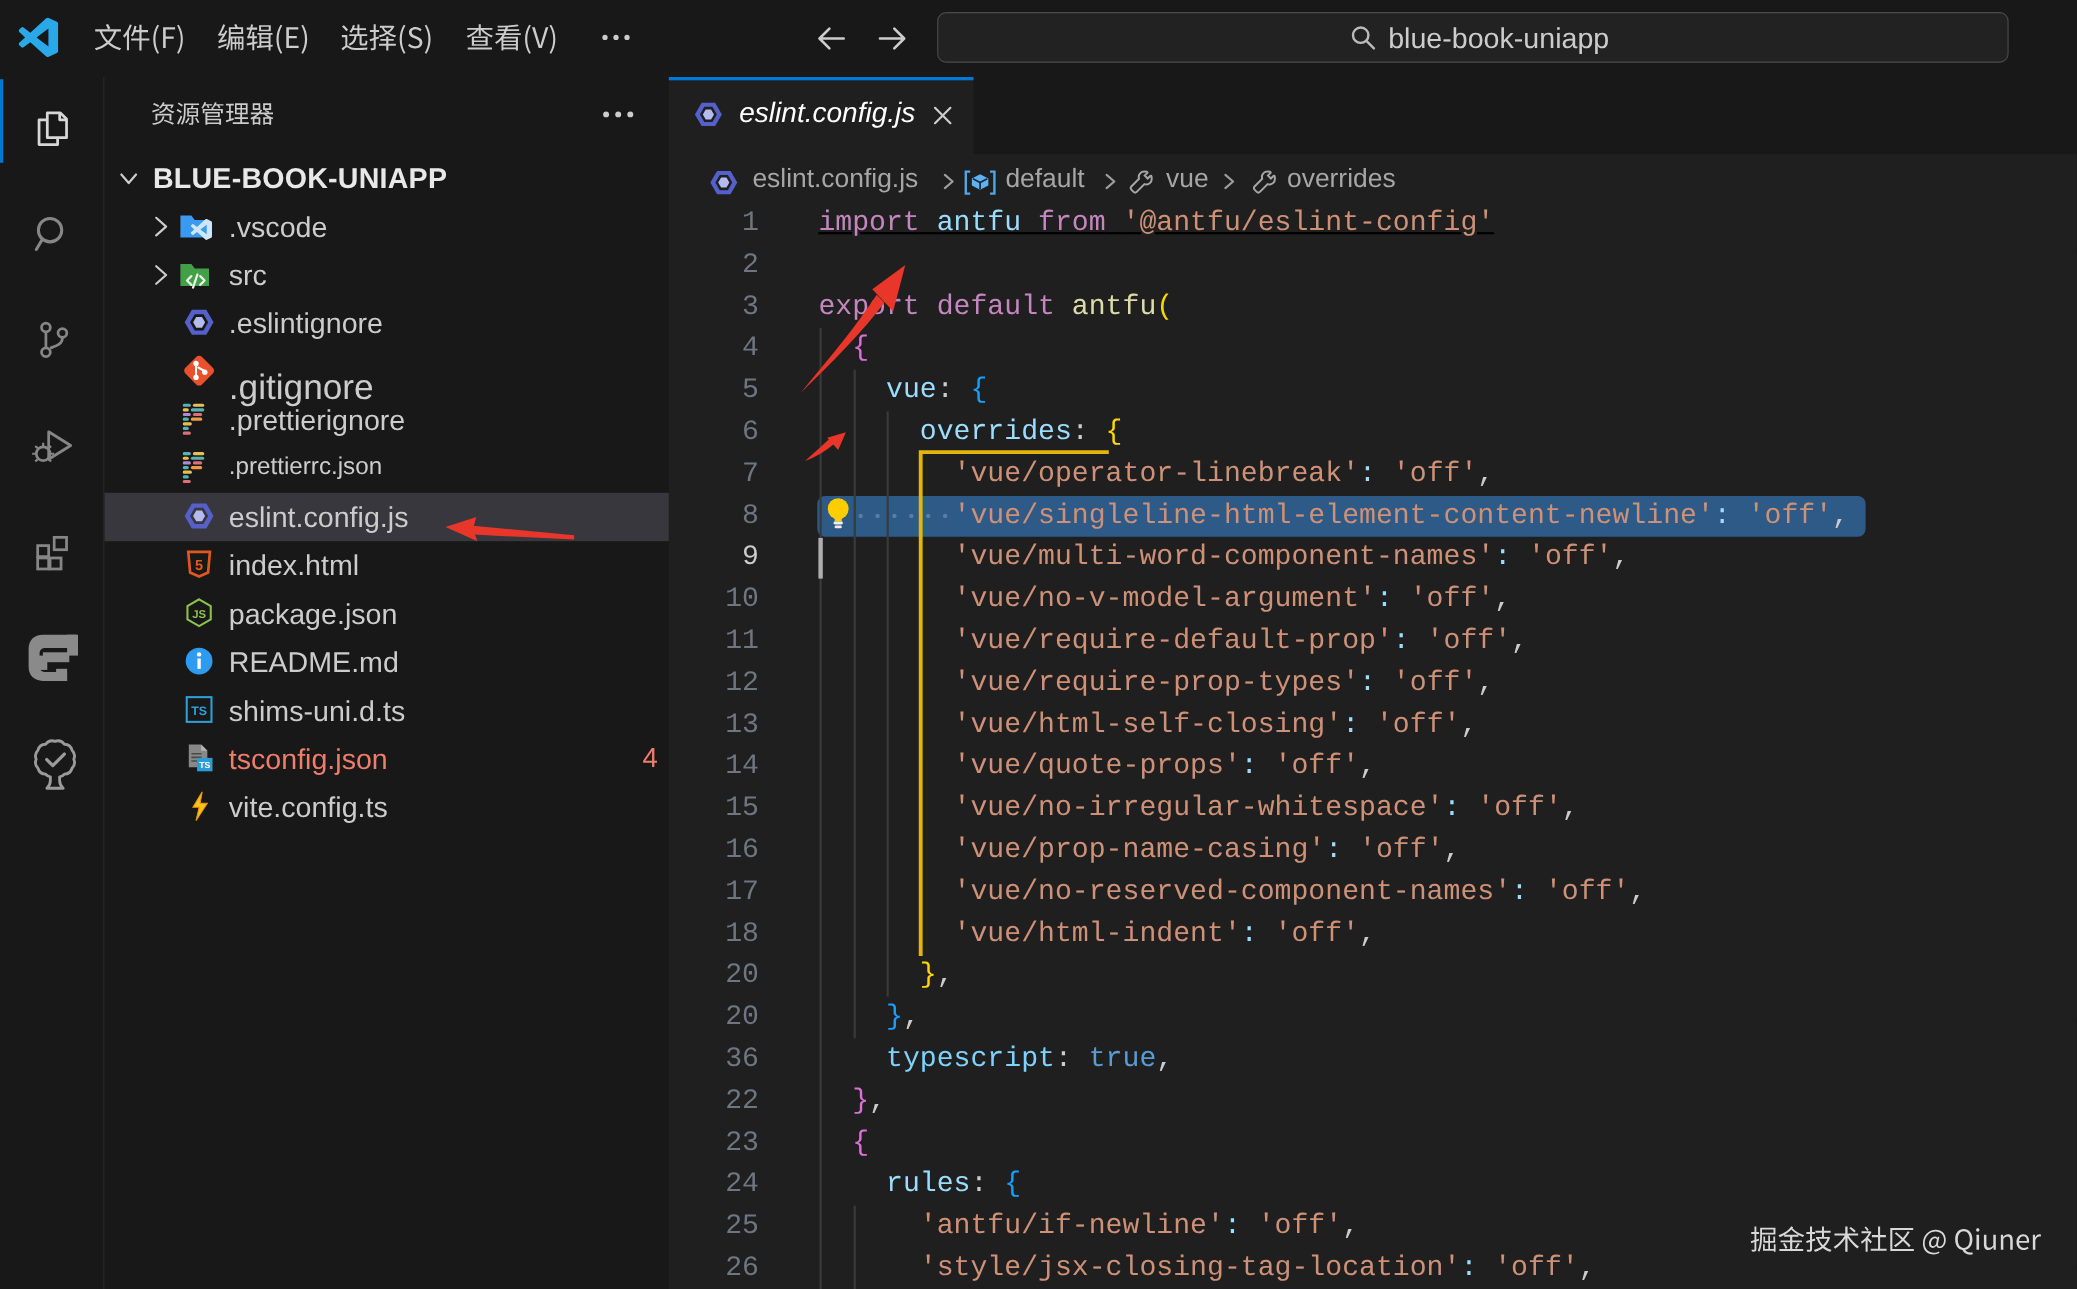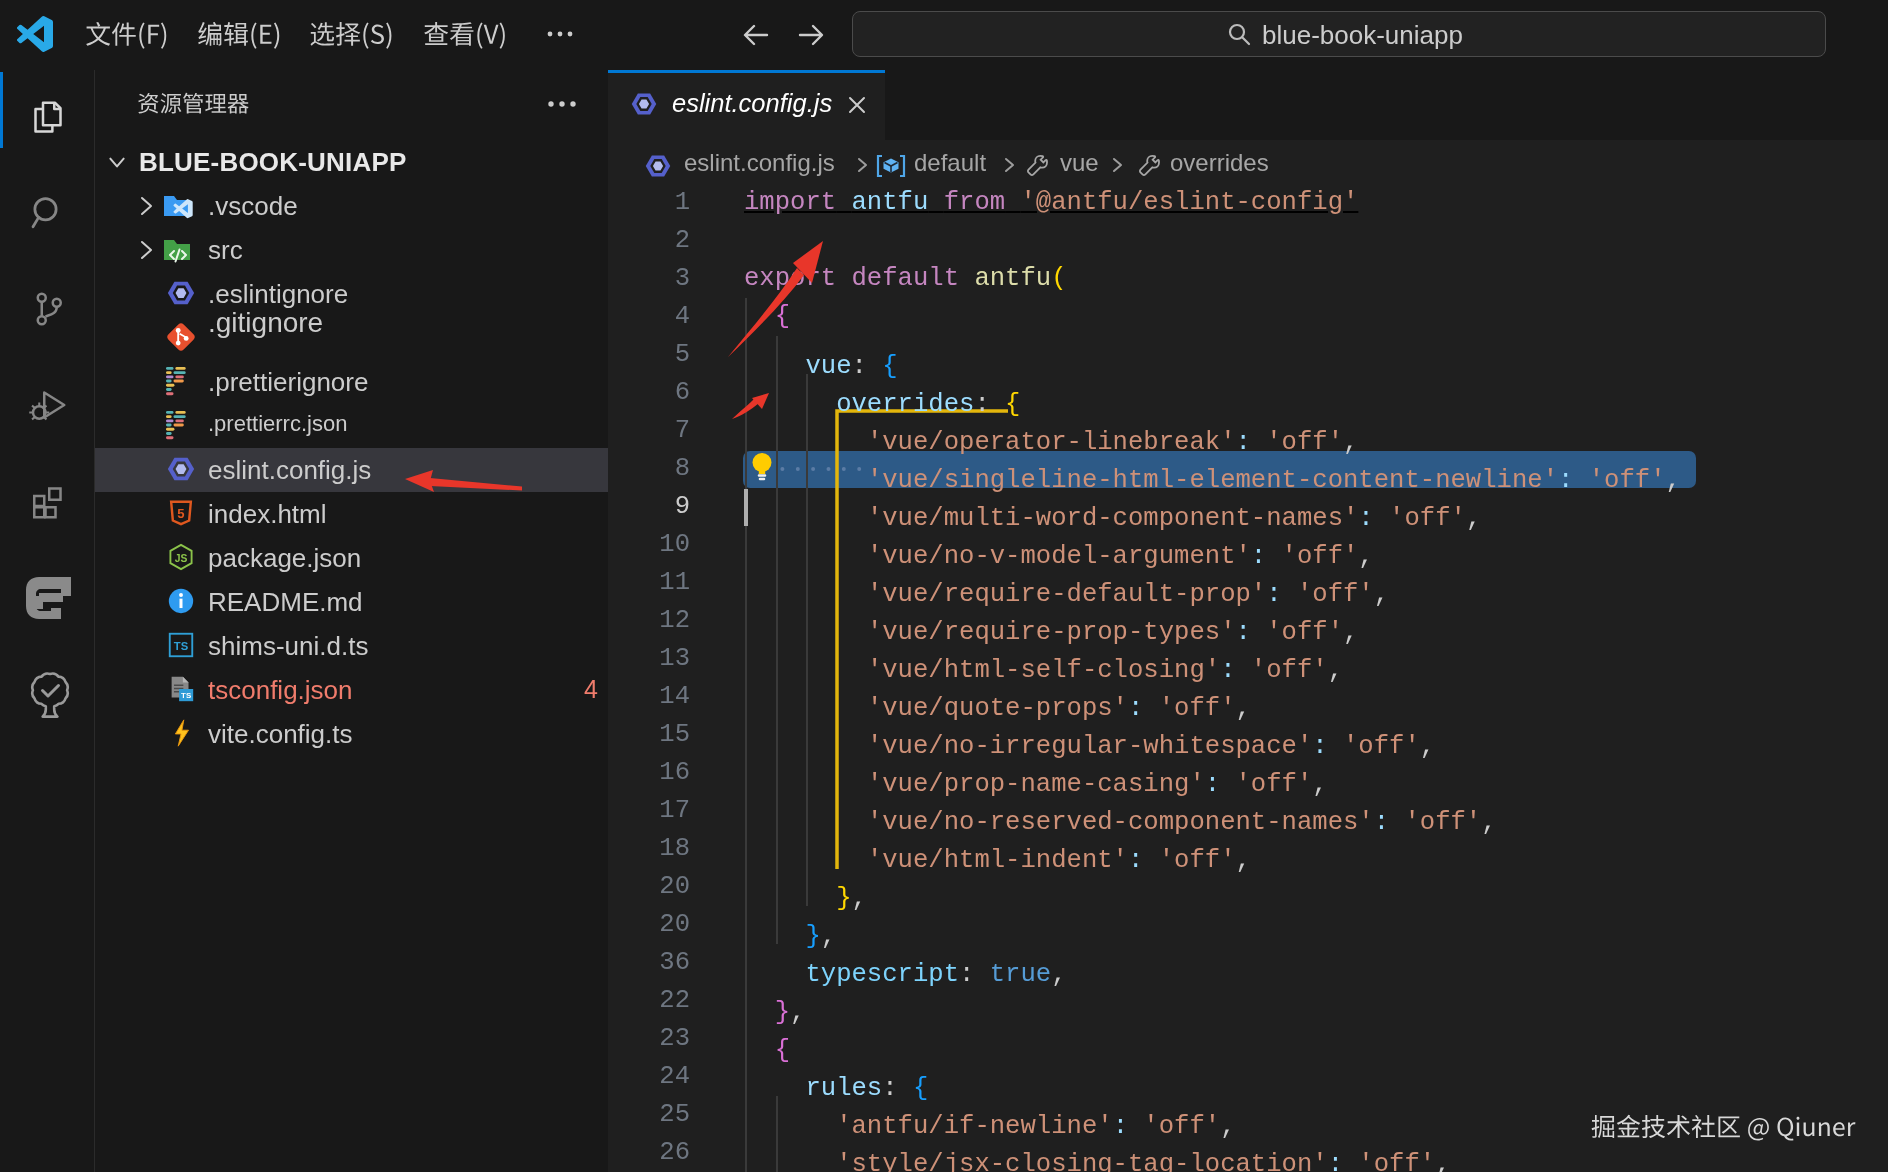--- a/index.html
+++ b/index.html
@@ -122,21 +122,21 @@
     </svg>
 <div class="abs" style="left:208px;top:279px;font-size:26px;color:#cccccc;">.eslintignore</div>
 <svg class="abs" style="left:166px;top:322px" width="30" height="30" viewBox="0 0 32 32">
 <rect x="4.6" y="4.6" width="22.8" height="22.8" rx="4" transform="rotate(45 16 16)" fill="#e8502e"></rect>
 <path d="M13 8.5v13" stroke="#fff" stroke-width="2"></path>
 <circle cx="13" cy="9" r="2.6" fill="#fff"></circle>
       <circle cx="13" cy="22.5" r="2.6" fill="#fff"></circle>
 <path d="M14.5 12.5c2.5 1.5 5 2.5 6.5 4" stroke="#fff" stroke-width="2" fill="none"></path>
 <circle cx="21.5" cy="17.5" r="2.6" fill="#fff"></circle>
     </svg>
-<div class="abs" style="left:208px;top:307px;font-size:28px;color:#cccccc;">.gitignore</div>
+<div class="abs" style="left:208px;top:334px;font-size:32px;color:#cccccc;">.gitignore</div>
 <svg class="abs" style="left:166px;top:366px" width="30" height="30" viewBox="0 0 32 32">
       <rect x="0" y="1" width="8" height="3.1" rx="1.5" fill="#56b3b4"></rect>
       <rect x="10" y="1" width="11" height="3.1" rx="1.5" fill="#e8bf54"></rect>
       <rect x="0" y="5.5" width="6" height="3.1" rx="1.5" fill="#e8bf54"></rect>
       <rect x="8" y="5.5" width="13" height="3.1" rx="1.5" fill="#56b3b4"></rect>
       <rect x="0" y="10" width="8" height="3.1" rx="1.5" fill="#b08ad0"></rect>
       <rect x="10" y="10" width="9" height="3.1" rx="1.5" fill="#de6f78"></rect>
       <rect x="0" y="14.5" width="6" height="3.1" rx="1.5" fill="#56b3b4"></rect>
       <rect x="8" y="14.5" width="11" height="3.1" rx="1.5" fill="#f0994a"></rect>
       <rect x="0" y="19" width="9" height="3.1" rx="1.5" fill="#e8bf54"></rect>
@@ -287,21 +287,21 @@
       <div style="height:38px;color:#6e7681;">23</div>
       <div style="height:38px;color:#6e7681;">24</div>
       <div style="height:38px;color:#6e7681;">25</div>
       <div style="height:38px;color:#6e7681;">26</div>
     </div>
 <div class="abs mono" style="left:744px;top:184px;font-size:25.6px;line-height:38px;white-space:nowrap;">
       <div style="height:38px;text-decoration:underline;"><span style="color:#c586c0">import</span>&nbsp;<span style="color:#9cdcfe">antfu</span>&nbsp;<span style="color:#c586c0">from</span>&nbsp;<span style="color:#ce9178">'@antfu/eslint-config'</span></div>
       <div style="height:38px;"></div>
       <div style="height:38px;"><span style="color:#c586c0">export</span>&nbsp;<span style="color:#c586c0">default</span>&nbsp;<span style="color:#dcdcaa">antfu</span><span style="color:#ffd700">(</span></div>
       <div style="height:38px;">&nbsp;&nbsp;<span style="color:#da70d6">{</span></div>
-      <div style="height:38px;margin-top:12px;">&nbsp;&nbsp;&nbsp;&nbsp;<span style="color:#9cdcfe">vue</span><span style="color:#cccccc">:</span>&nbsp;<span style="color:#179fff">{</span></div>
+      <div style="height:38px;">&nbsp;&nbsp;&nbsp;&nbsp;<span style="color:#9cdcfe">vue</span><span style="color:#cccccc">:</span>&nbsp;<span style="color:#179fff">{</span></div>
       <div style="height:38px;">&nbsp;&nbsp;&nbsp;&nbsp;&nbsp;&nbsp;<span style="color:#9cdcfe">overrides</span><span style="color:#cccccc">:</span>&nbsp;<span style="color:#ffd700">{</span></div>
       <div style="height:38px;">&nbsp;&nbsp;&nbsp;&nbsp;&nbsp;&nbsp;&nbsp;&nbsp;<span style="color:#ce9178">'vue/operator-linebreak'</span><span style="color:#9cdcfe">:</span>&nbsp;<span style="color:#ce9178">'off'</span><span style="color:#cccccc">,</span></div>
       <div style="height:38px;">&nbsp;&nbsp;&nbsp;&nbsp;&nbsp;&nbsp;&nbsp;&nbsp;<span style="color:#ce9178">'vue/singleline-html-element-content-newline'</span><span style="color:#9cdcfe">:</span>&nbsp;<span style="color:#ce9178">'off'</span><span style="color:#cccccc">,</span></div>
       <div style="height:38px;">&nbsp;&nbsp;&nbsp;&nbsp;&nbsp;&nbsp;&nbsp;&nbsp;<span style="color:#ce9178">'vue/multi-word-component-names'</span><span style="color:#9cdcfe">:</span>&nbsp;<span style="color:#ce9178">'off'</span><span style="color:#cccccc">,</span></div>
       <div style="height:38px;">&nbsp;&nbsp;&nbsp;&nbsp;&nbsp;&nbsp;&nbsp;&nbsp;<span style="color:#ce9178">'vue/no-v-model-argument'</span><span style="color:#9cdcfe">:</span>&nbsp;<span style="color:#ce9178">'off'</span><span style="color:#cccccc">,</span></div>
       <div style="height:38px;">&nbsp;&nbsp;&nbsp;&nbsp;&nbsp;&nbsp;&nbsp;&nbsp;<span style="color:#ce9178">'vue/require-default-prop'</span><span style="color:#9cdcfe">:</span>&nbsp;<span style="color:#ce9178">'off'</span><span style="color:#cccccc">,</span></div>
       <div style="height:38px;">&nbsp;&nbsp;&nbsp;&nbsp;&nbsp;&nbsp;&nbsp;&nbsp;<span style="color:#ce9178">'vue/require-prop-types'</span><span style="color:#9cdcfe">:</span>&nbsp;<span style="color:#ce9178">'off'</span><span style="color:#cccccc">,</span></div>
       <div style="height:38px;">&nbsp;&nbsp;&nbsp;&nbsp;&nbsp;&nbsp;&nbsp;&nbsp;<span style="color:#ce9178">'vue/html-self-closing'</span><span style="color:#9cdcfe">:</span>&nbsp;<span style="color:#ce9178">'off'</span><span style="color:#cccccc">,</span></div>
       <div style="height:38px;">&nbsp;&nbsp;&nbsp;&nbsp;&nbsp;&nbsp;&nbsp;&nbsp;<span style="color:#ce9178">'vue/quote-props'</span><span style="color:#9cdcfe">:</span>&nbsp;<span style="color:#ce9178">'off'</span><span style="color:#cccccc">,</span></div>
       <div style="height:38px;">&nbsp;&nbsp;&nbsp;&nbsp;&nbsp;&nbsp;&nbsp;&nbsp;<span style="color:#ce9178">'vue/no-irregular-whitespace'</span><span style="color:#9cdcfe">:</span>&nbsp;<span style="color:#ce9178">'off'</span><span style="color:#cccccc">,</span></div>

